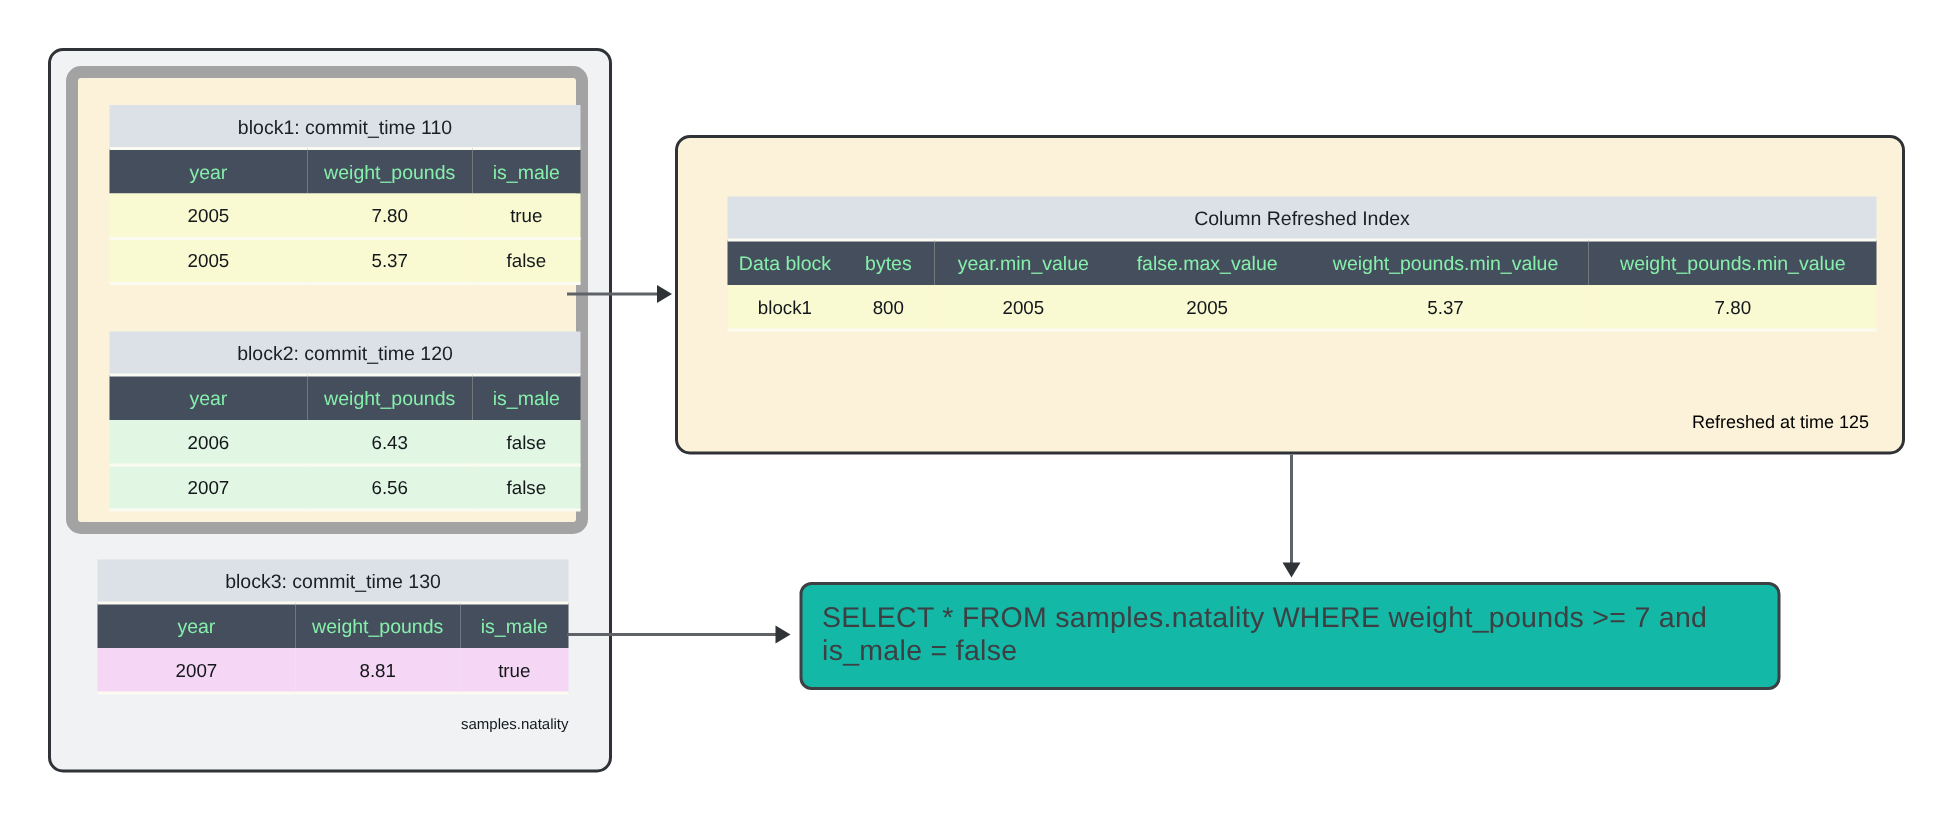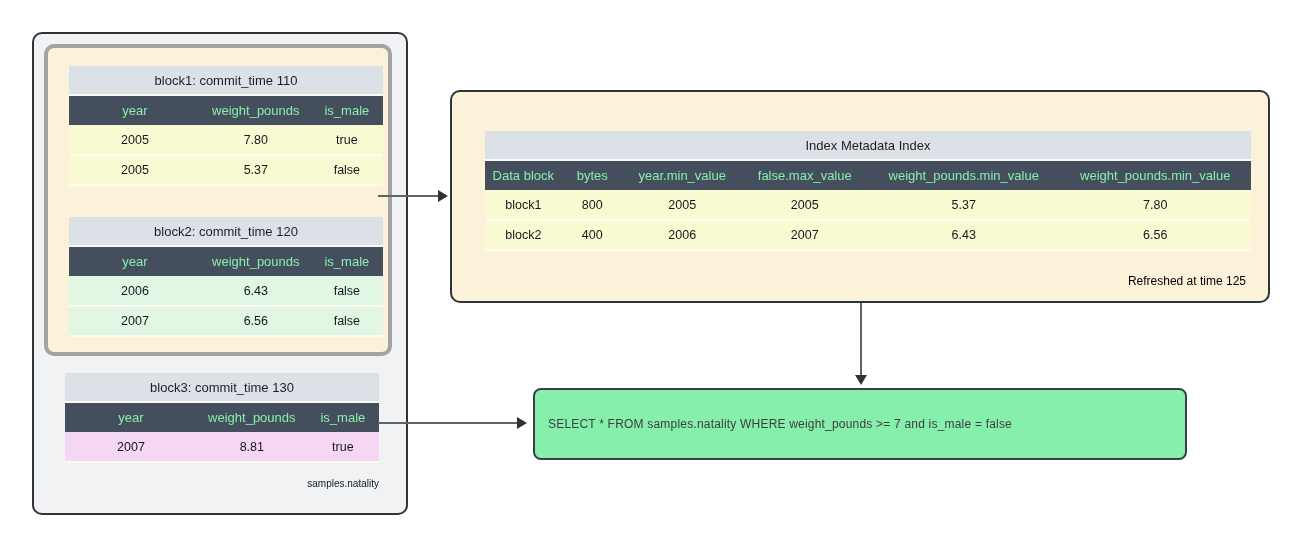--- a/index.html
+++ b/index.html
@@ -21,42 +21,42 @@
     width: 376px; height: 483px;
     background: #f0f2f4;
     border: 2px solid #2f3337;
     border-radius: 10px;
   }
   .inner-yellow {
     position: absolute;
     left: 10px; top: 10px;
     width: 348px; height: 312px;
     background: #fbf2d9;
-    border: 4px solid #a3a3a3;
+    border: 8px solid #a3a3a3;
     border-radius: 10px;
   }
   .metadata-box {
     position: absolute;
     left: 450px; top: 90px;
     width: 820px; height: 213px;
     background: #fbf2d9;
     border: 2px solid #2f3337;
     border-radius: 10px;
   }
   .sql-box {
     position: absolute;
     left: 533px; top: 388px;
     width: 654px; height: 72px;
-    background: #86efac;
+    background: #14b8a6;
     border: 2px solid #3c4043;
     border-radius: 8px;
     display: flex;
     align-items: center;
     padding-left: 13px;
-    font-size: 12px;
+    font-size: 19px;
     color: #3c4043;
     letter-spacing: 0.2px;
   }
 
   
   table.data-table {
     position: absolute;
     border-collapse: collapse;
     table-layout: fixed;
     font-size: 13px;
@@ -244,48 +244,40 @@
       <colgroup>
         <col style="width:10%">
           <col style="width:8%">
           <col style="width:15.5%">
         <col style="width:16.5%">
           <col style="width:25%">
           <col style="width:25%">
       </colgroup>
       <thead>
         <tr class="title-row">
-          <th colspan="6">Index Metadata Index</th>
+          <th colspan="6">Column Refreshed Index</th>
         </tr>
         <tr class="header-row">
           <th>Data block</th>
           <th>bytes</th>
           <th>year.min_value</th>
           <th>false.max_value</th>
           <th>weight_pounds.min_value</th>
           <th>weight_pounds.min_value</th>
         </tr>
       </thead>
       <tbody class="rows-yellow">
         <tr>
           <td>block1</td>
           <td>800</td>
           <td>2005</td>
           <td>2005</td>
           <td>5.37</td>
           <td>7.80</td>
         </tr>
-        <tr>
-          <td>block2</td>
-          <td>400</td>
-          <td>2006</td>
-          <td>2007</td>
-          <td>6.43</td>
-          <td>6.56</td>
-        </tr>
       </tbody>
     </table>
     <div class="refreshed-label">Refreshed at time 125</div>
   </div>
 
   <div class="sql-box">
     <span>SELECT * FROM samples.natality WHERE weight_pounds &gt;= 7 and is_male = false</span>
   </div>
 
   <div>

